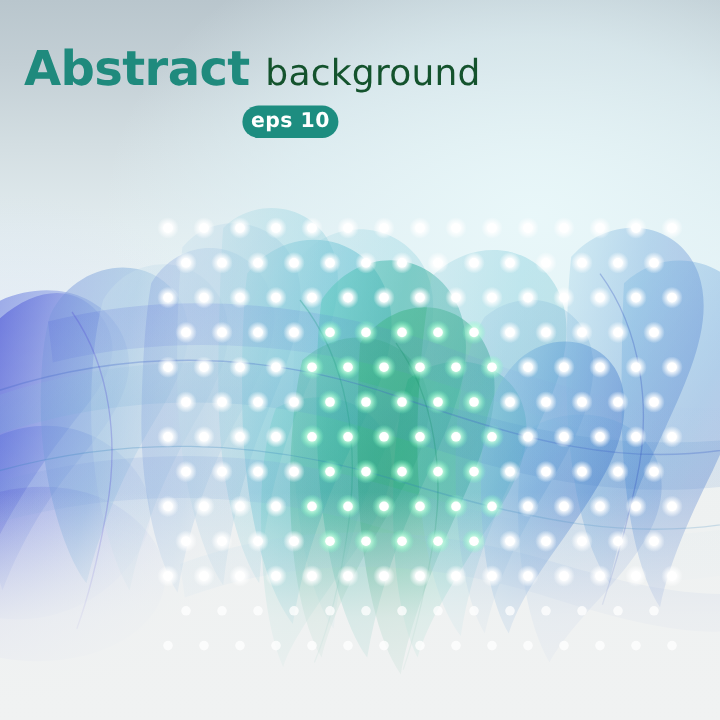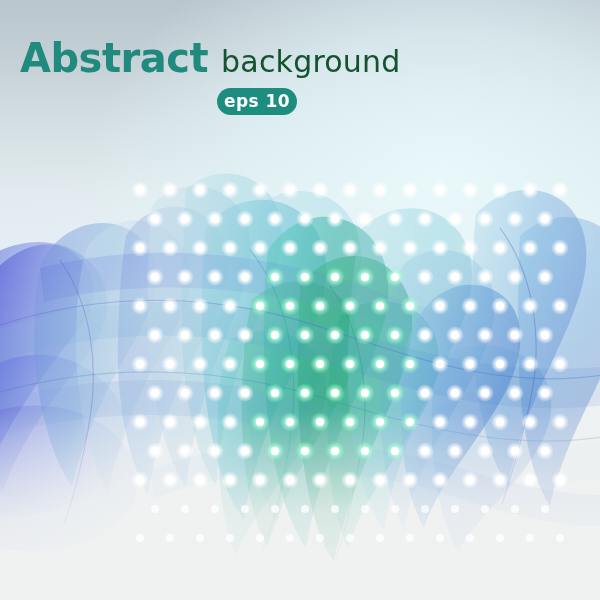--- a/index.html
+++ b/index.html
@@ -75,21 +75,21 @@
   }
   .word-background {
     font-size: 30px;
     font-weight: 400;
     letter-spacing: 0.2px;
     color: #14532d;
     line-height: 1;
   }
   .badge {
     position: absolute;
-    left: 217px;
+    left: 202px;
     top: 88px;
     width: 80px;
     height: 27px;
     border-radius: 14px;
     background: #1d8d80;
     display: flex;
     align-items: center;
     justify-content: center;
   }
   .badge-text {

